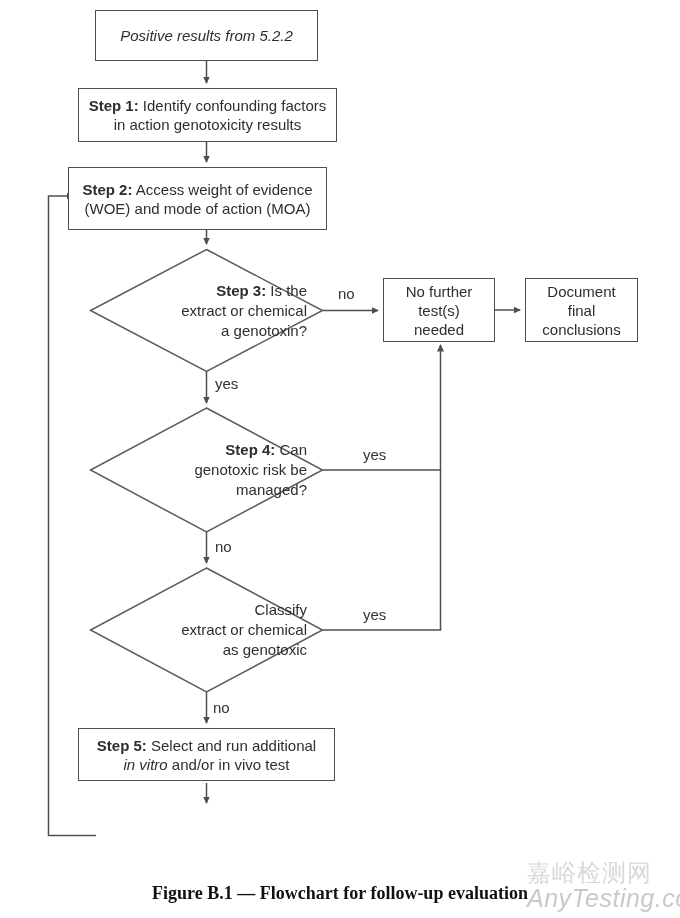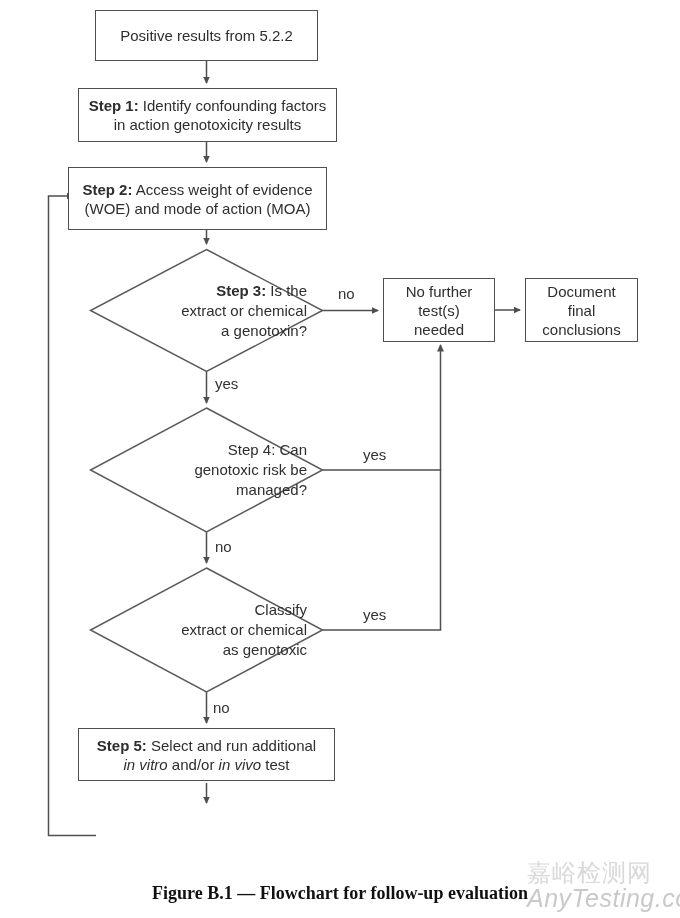--- a/index.html
+++ b/index.html
@@ -104,21 +104,21 @@
     <line x1="322.5" y1="630" x2="441.25" y2="630" stroke="#4f4f4f" stroke-width="1.5"></line>
     <line x1="440.5" y1="630" x2="440.5" y2="345" stroke="#4f4f4f" stroke-width="1.5" marker-end="url(#arrow)"></line>
 
     <polyline points="96,835.5 48.5,835.5 48.5,196 73,196" fill="none" stroke="#4f4f4f" stroke-width="1.5" marker-end="url(#arrow)"></polyline>
 
     <polygon points="206.5,249.5 322.5,310.5 206.5,371.5 90.5,310.5" fill="#ffffff" stroke="#5a5a5a" stroke-width="1.5"></polygon>
     <polygon points="206.5,408 322.5,470 206.5,532 90.5,470" fill="#ffffff" stroke="#5a5a5a" stroke-width="1.5"></polygon>
     <polygon points="206.5,568 322.5,630 206.5,692 90.5,630" fill="#ffffff" stroke="#5a5a5a" stroke-width="1.5"></polygon>
   </svg>
 
-  <div class="box" style="left:95px; top:10px; width:223px; height:51px;">
+  <div class="box" style="left:95px; top:10px; width:223px; height:51px;font-style:italic;">
       <div><span>Positive results from 5.2.2</span></div>
     </div>
 
   <div class="box" style="left:78px; top:88px; width:259px; height:54px;">
       <div><span style="font-weight: bold;">Step 1:</span><span> Identify confounding factors</span></div>
       <div><span>in action genotoxicity results</span></div>
     </div>
 
   <div class="box" style="left:68px; top:167px; width:259px; height:63px;">
       <div><span style="font-weight: bold;">Step 2:</span><span> Access weight of evidence</span></div>
@@ -132,31 +132,31 @@
     </div>
 
   <div class="box" style="left:383px; top:278px; width:112px; height:64px;">
       <div><span>No further</span></div>
       <div><span>test(s)</span></div>
       <div><span>needed</span></div>
     </div>
 
   <div class="box" style="left:78px; top:728px; width:257px; height:53px;">
       <div><span style="font-weight: bold;">Step 5:</span><span> Select and run additional</span></div>
-      <div><span style="font-style: italic;">in vitro</span><span> and/or </span><span style="font-style: italic;">in vivo</span><span> test</span></div>
+      <div><span style="font-style: italic;">in vitro</span><span> and/or </span><span style="">in vivo</span><span> test</span></div>
     </div>
 
 
   <div class="dlabel" style="left:106px; top:270px; width:201px; height:81px;">
       <div><span style="font-weight: bold;">Step 3:</span><span> Is the</span></div>
       <div><span>extract or chemical</span></div>
       <div><span>a genotoxin?</span></div>
     </div>
   <div class="dlabel" style="left:106px; top:430px; width:201px; height:80px;">
-      <div><span style="font-weight: normal;">Step 4:</span><span> Can</span></div>
+      <div><span style="font-weight: bold;">Step 4:</span><span> Can</span></div>
       <div><span>genotoxic risk be</span></div>
       <div><span>managed?</span></div>
     </div>
   <div class="dlabel" style="left:106px; top:590px; width:201px; height:80px;">
       <div><span>Classify</span></div>
       <div><span>extract or chemical</span></div>
       <div><span>as genotoxic</span></div>
     </div>
 
   <div class="elabel" style="left:338px; top:285px;">no</div>

